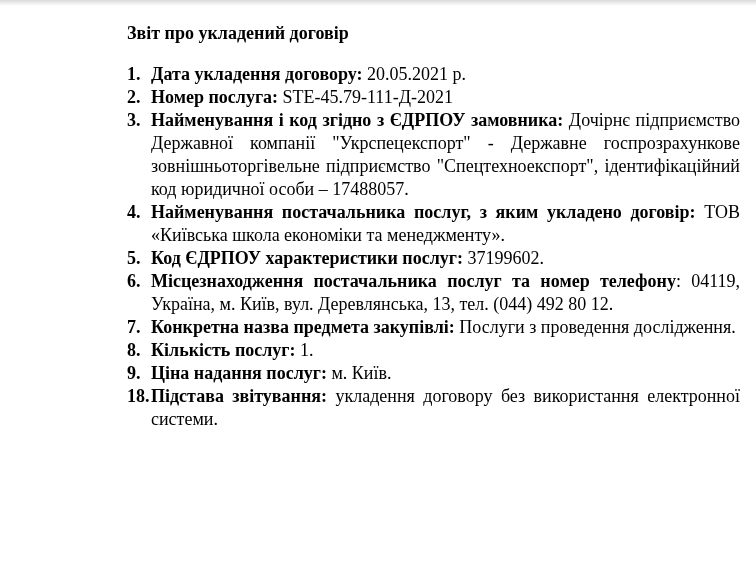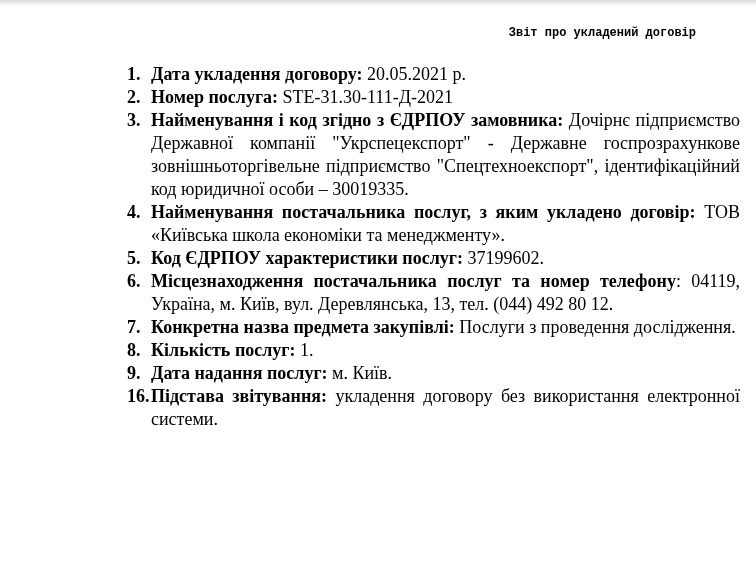--- a/index.html
+++ b/index.html
@@ -24,26 +24,25 @@
     background: linear-gradient(to bottom, #dadada, #ffffff);
   }
   .doc {
     position: absolute;
     left: 127px;
     top: 21px;
     width: 613px;
   }
   .doc-title {
     font-weight: bold;
-    font-size: 12px;
+    font-size: 18px;
     line-height: 25px;
-    text-align: right;
+    text-align: left;
     margin: 0 0 17px 0;
     padding-right: 44px;
-    font-family: Liberation Mono, monospace;
   }
   .item {
     position: relative;
     padding-left: 24px;
     text-align: justify;
     font-size: 18px;
     line-height: 23px;
   }
   .num {
     position: absolute;
@@ -59,23 +58,23 @@
 </head>
 <body>
 
 <div class="top-shadow"></div>
 
 <div class="doc">
   <div class="doc-title">Звіт про укладений договір</div>
 
   <div>
     <div class="item"><span class="num">1.</span><span class="label">Дата укладення договору:</span><span class="value"> 20.05.2021 р.</span></div>
-    <div class="item"><span class="num">2.</span><span class="label">Номер послуга:</span><span class="value"> STE-31.30-111-Д-2021</span></div>
-    <div class="item"><span class="num">3.</span><span class="label">Найменування і код згідно з ЄДРПОУ замовника:</span><span class="value"> Дочірнє підприємство Державної компанії "Укрспецекспорт" - Державне госпрозрахункове зовнішньоторгівельне підприємство "Спецтехноекспорт", ідентифікаційний код юридичної особи – 30019335.</span></div>
+    <div class="item"><span class="num">2.</span><span class="label">Номер послуга:</span><span class="value"> STE-45.79-111-Д-2021</span></div>
+    <div class="item"><span class="num">3.</span><span class="label">Найменування і код згідно з ЄДРПОУ замовника:</span><span class="value"> Дочірнє підприємство Державної компанії "Укрспецекспорт" - Державне госпрозрахункове зовнішньоторгівельне підприємство "Спецтехноекспорт", ідентифікаційний код юридичної особи – 17488057.</span></div>
     <div class="item"><span class="num">4.</span><span class="label">Найменування постачальника послуг, з яким укладено договір:</span><span class="value"> ТОВ «Київська школа економіки та менеджменту».</span></div>
     <div class="item"><span class="num">5.</span><span class="label">Код ЄДРПОУ характеристики послуг:</span><span class="value"> 37199602.</span></div>
     <div class="item"><span class="num">6.</span><span class="label">Місцезнаходження постачальника послуг та номер телефону</span><span class="value">: 04119, Україна, м. Київ, вул. Деревлянська, 13, тел. (044) 492 80 12.</span></div>
     <div class="item"><span class="num">7.</span><span class="label">Конкретна назва предмета закупівлі:</span><span class="value"> Послуги з проведення дослідження.</span></div>
     <div class="item"><span class="num">8.</span><span class="label">Кількість послуг:</span><span class="value"> 1.</span></div>
-    <div class="item"><span class="num">9.</span><span class="label">Дата надання послуг:</span><span class="value"> м. Київ.</span></div>
-    <div class="item"><span class="num">16.</span><span class="label">Підстава звітування:</span><span class="value"> укладення договору без використання електронної системи.</span></div>
+    <div class="item"><span class="num">9.</span><span class="label">Ціна надання послуг:</span><span class="value"> м. Київ.</span></div>
+    <div class="item"><span class="num">18.</span><span class="label">Підстава звітування:</span><span class="value"> укладення договору без використання електронної системи.</span></div>
   </div>
 </div>
 
 </body></html>

